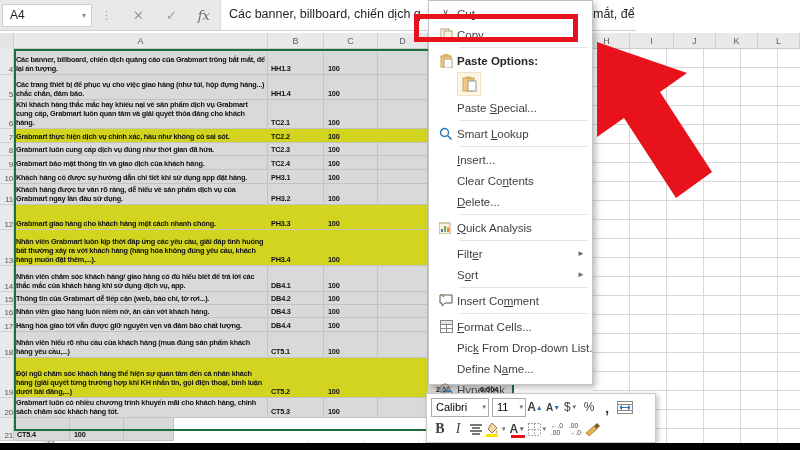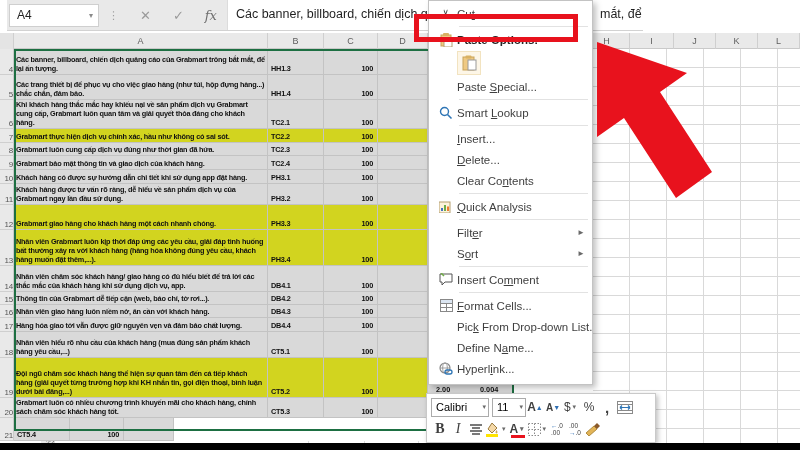--- a/index.html
+++ b/index.html
@@ -4,21 +4,21 @@
 <style>
   * { margin:0; padding:0; box-sizing:border-box; }
   body { background:#555; font-family:"Liberation Sans", sans-serif; }
   #screen {
     position:relative; width:800px; height:450px; background:#fff;
     overflow:hidden; font-family:"Liberation Sans", sans-serif;
   }
   
   #topbar {
     position:absolute; left:0; top:0; width:636px; height:31px;
-    background:#e9e9e9; border-bottom:1px solid #d2d2d2; display:flex; align-items:center;margin-left:7px;
+    background:#e9e9e9; border-bottom:1px solid #d2d2d2; display:flex; align-items:center;
   }
   #namebox {
     width:90px; height:23px; background:#fff; border:1px solid #cfcfcf; margin-left:2px;
     display:flex; align-items:center; font-size:12px; color:#222; padding-left:7px;
   }
   #namebox .dd { margin-left:auto; padding-right:5px; color:#8a8a8a; font-size:8px; }
   #nb-dots { color:#a0a0a0; font-size:11px; padding:0 9px; letter-spacing:1px;}
   .fxbtn { color:#9a9a9a; font-size:13px; padding:0 11px; }
   #fx-label { font-style:italic; font-family:"DejaVu Serif", serif; color:#6f6f6f; font-size:13px; padding:0 10px;}
   #formula-area {
@@ -55,21 +55,21 @@
   .srow.hl .cell { background:#d2d41f; }
   .srow.empty .cell { background:#fff; border-color:#dcdcdc; }
   .rownum {
     width:14px; flex:0 0 14px; background:#e9e9e9; border-right:1px solid #c9c9c9;
     border-bottom:1px solid #cfcfcf; font-size:8px; font-weight:normal; color:#555;
     display:flex; align-items:flex-end; justify-content:flex-end; overflow:hidden;
   }
   .srow.hl .rownum, .srow.empty .rownum { background:#e9e9e9; }
   .c-text { width:254px; flex:0 0 254px; padding:1px 2px; }
   .c-code { width:56px; flex:0 0 56px; padding:1px 3px; }
-  .c-val  { width:54px; flex:0 0 54px; padding:1px 4px; justify-content:flex-end; }
+  .c-val  { width:54px; flex:0 0 54px; padding:1px 4px; }
   .c-d    { width:50px; flex:0 0 50px; }
   
   #sel-border {
     position:absolute; left:14px; top:0; width:414px; height:382px;
     border-left:2px solid #1d6f42; border-top:2px solid #1d6f42; border-bottom:2px solid #1d6f42;
     pointer-events:none; z-index:5;
   }
   
   #undermenu { position:absolute; left:428px; top:336px; width:165px; height:58px; z-index:1; }
   #um-gray { position:absolute; left:0; top:0; width:85px; height:46px; background:#d9d9d9; border-bottom:2px solid #1d6f42; }
@@ -355,21 +355,21 @@
             <span>CT5.1</span>
           </div>
           <div class="cell c-val">
             <span>100</span>
           </div>
           <div class="cell c-d"></div>
         </div>
         <div class="srow hl" style="height: 40px;">
           <div class="rownum cell">19</div>
           <div class="cell c-text">
-            <span>Đội ngũ chăm sóc khách hàng thể hiện sự quan tâm đến cá tiếp khách hàng (giải quyết từng trường hợp khi KH nhắn tin, gọi điện thoại, bình luận dưới bài đăng,...)</span>
+            <span>Đội ngũ chăm sóc khách hàng thể hiện sự quan tâm đến cá nhân khách hàng (giải quyết từng trường hợp khi KH nhắn tin, gọi điện thoại, bình luận dưới bài đăng,...)</span>
           </div>
           <div class="cell c-code">
             <span>CT5.2</span>
           </div>
           <div class="cell c-val">
             <span>100</span>
           </div>
           <div class="cell c-d"></div>
         </div>
         <div class="srow" style="height: 20px;">
@@ -419,20 +419,29 @@
     </div>
   </div>
 
   <div id="ctxmenu">
       <div class="mi">
         <span class="ic">
           <span style="display:inline-block;transform:rotate(-90deg);font-size:12px;color:#444">✂</span>
         </span>
         <span class="lbl"><span>Cu</span><u>t</u><span></span></span>
       </div>
+      <div class="mi">
+        <span class="ic">
+          <svg width="13" height="13">
+            <rect x="1" y="1" width="8" height="9" fill="#fff" stroke="#b5a071"></rect>
+            <rect x="4" y="3" width="8" height="9" fill="#fdf3dc" stroke="#b5a071"></rect>
+          </svg>
+        </span>
+        <span class="lbl"><span></span><u>C</u><span>opy</span></span>
+      </div>
       <div class="msep"></div>
       <div class="mi bold">
         <span class="ic">
           <svg width="13" height="14">
             <rect x="1" y="2" width="10" height="11" fill="#efc982" stroke="#c9a35a"></rect>
             <rect x="3" y="0" width="6" height="3" rx="1" fill="#d9b163"></rect>
             <rect x="4" y="5" width="8" height="9" fill="#fff" stroke="#b5a071"></rect>
           </svg>
         </span>
         <span class="lbl"><span>Paste Options:</span><u></u><span></span></span>
@@ -460,25 +469,25 @@
         </span>
         <span class="lbl"><span>Smart </span><u>L</u><span>ookup</span></span>
       </div>
       <div class="msep"></div>
       <div class="mi">
         <span class="ic"></span>
         <span class="lbl"><span></span><u>I</u><span>nsert...</span></span>
       </div>
       <div class="mi">
         <span class="ic"></span>
+        <span class="lbl"><span>Clear Co</span><u>n</u><span>tents</span></span>
+      </div>
+      <div class="mi">
+        <span class="ic"></span>
         <span class="lbl"><span></span><u>D</u><span>elete...</span></span>
-      </div>
-      <div class="mi">
-        <span class="ic"></span>
-        <span class="lbl"><span>Clear Co</span><u>n</u><span>tents</span></span>
       </div>
       <div class="msep"></div>
       <div class="mi">
         <span class="ic">
           <svg width="14" height="13">
             <rect x="0" y="2" width="11" height="11" fill="#fdf3dc" stroke="#b5a071"></rect>
             <rect x="2" y="8" width="2" height="3" fill="#4472c4"></rect>
             <rect x="5" y="5" width="2" height="6" fill="#70ad47"></rect>
             <rect x="8" y="6.5" width="2" height="4.5" fill="#ed7d31"></rect>
           </svg>

